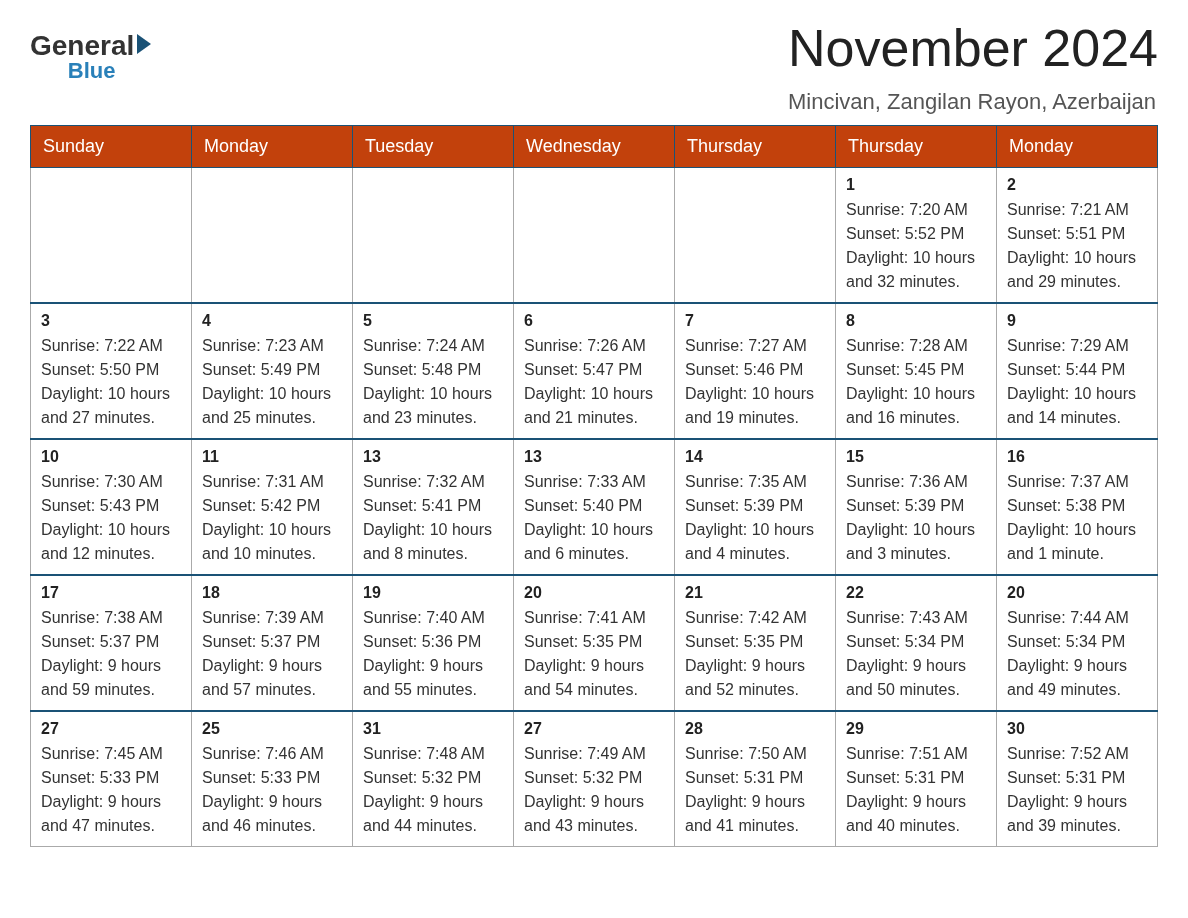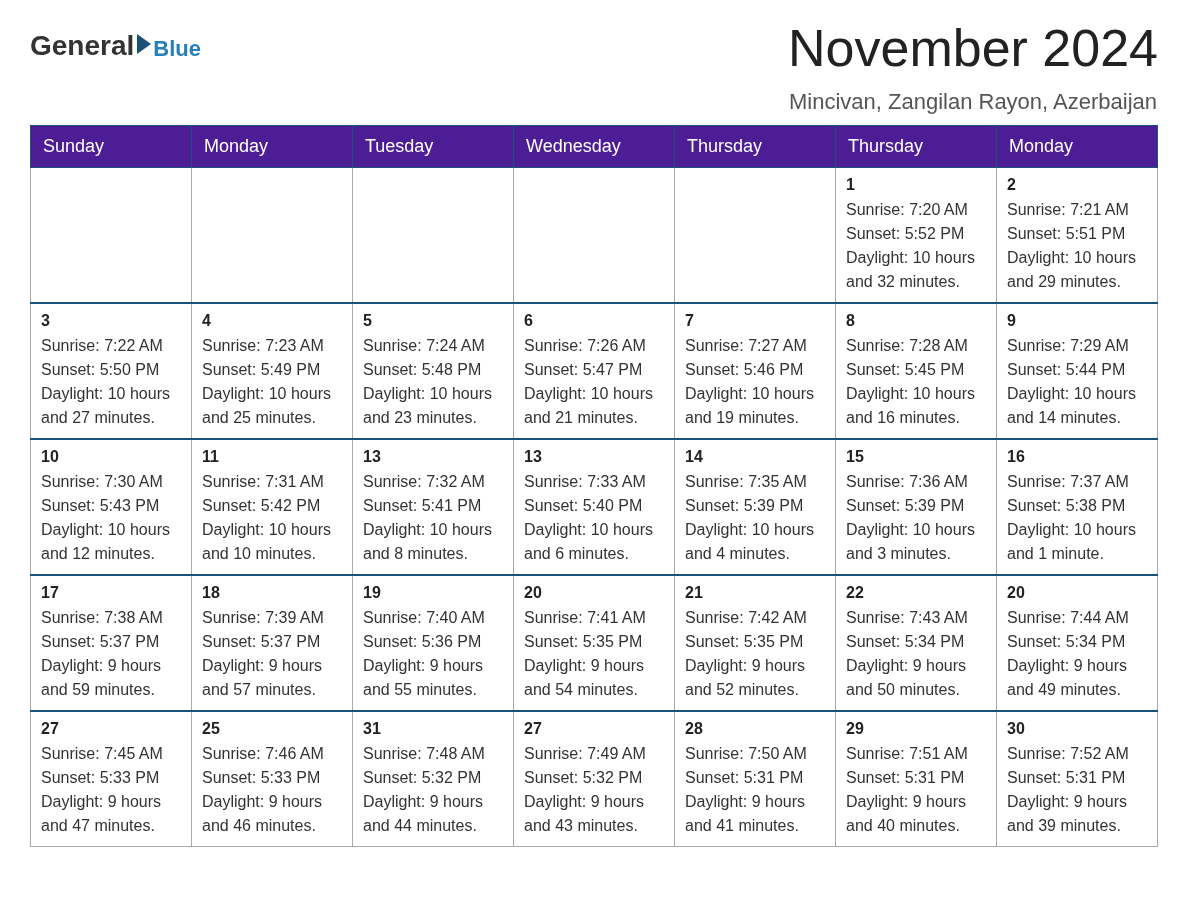--- a/index.html
+++ b/index.html
@@ -11,22 +11,22 @@
       min-height: 918px;
     }
     .header {
       display: flex;
       justify-content: space-between;
       align-items: flex-start;
       margin-bottom: 10px;
     }
     .logo {
       display: flex;
-      flex-direction: row;
-      align-items: flex-end;
+      flex-direction: column;
+      align-items: center;
       padding-top: 10px;
     }
     .logo-general {
       font-size: 28px;
       font-weight: bold;
       color: #333;
       display: flex;
       align-items: center;
     }
     .logo-general .blue-arrow {
@@ -41,40 +41,40 @@
       top: -2px;
     }
     .logo-blue {
       font-size: 22px;
       font-weight: bold;
       color: #2980b9;
       margin-top: -4px;
       margin-left: 2px;
     }
     .title-section {
-      text-align: center;
+      text-align: left;
     }
     .month-title {
       font-size: 52px;
       font-weight: 300;
       color: #222;
       line-height: 1.1;
     }
     .location-title {
       font-size: 22px;
       color: #555;
       margin-top: 12px;
     }
     .calendar-table {
       width: 100%;
       border-collapse: collapse;
       margin-top: 10px;
     }
     .calendar-table th {
-      background-color: #4c1d95;
+      background-color: #c2410c;
       color: #fff;
       font-size: 18px;
       font-weight: normal;
       padding: 10px 12px;
       text-align: left;
       border: 1px solid #1a5276;
     }
     .calendar-table td {
       vertical-align: top;
       padding: 8px 10px;

